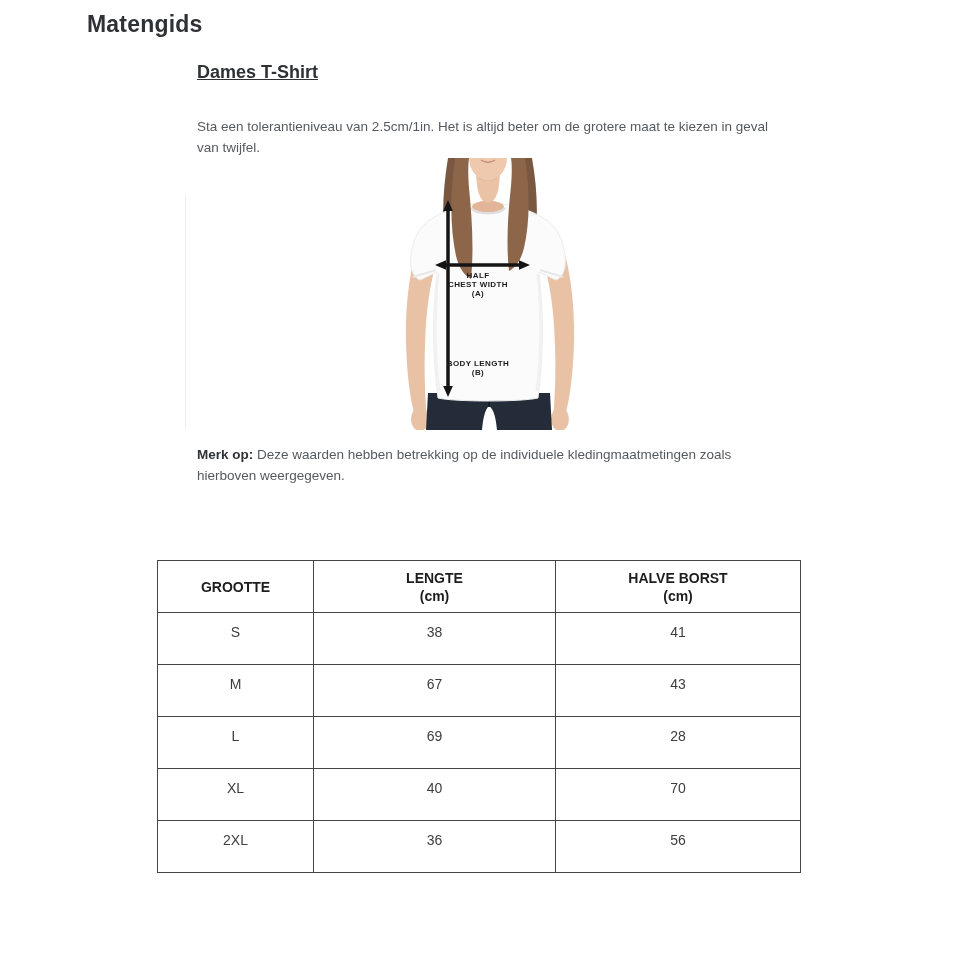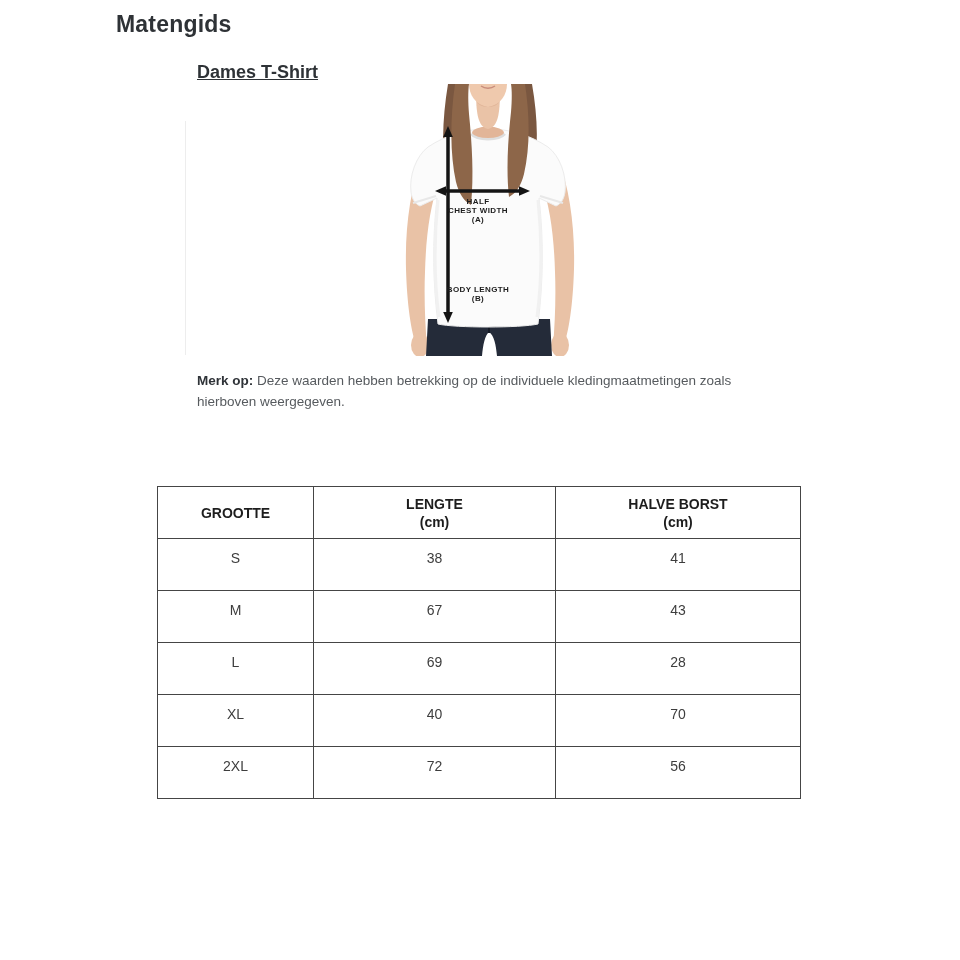--- a/index.html
+++ b/index.html
@@ -4,21 +4,21 @@
 <style>
   html,body{margin:0;padding:0;background:#ffffff;}
   .page{
     position:relative;
     width:960px;height:960px;
     background:#ffffff;
     font-family:"Liberation Sans", sans-serif;
     overflow:hidden;
   }
   .page-title{
-    margin:10px 0 0 116px;
+    margin:10px 0 0 87px;
     font-size:23px;line-height:28px;
     font-weight:bold;color:#2e3236;letter-spacing:.2px;
   }
   .product-subtitle{
     margin:22px 0 0 197px;
     font-size:18px;line-height:24px;
     font-weight:bold;color:#2e3236;text-decoration:underline;
   }
   .intro{
     margin:32px 0 0 197px;
@@ -70,20 +70,21 @@
 </style>
 </head>
 <body>
 
 <div class="page">
 
   <h1 class="page-title">Matengids</h1>
 
   <h2 class="product-subtitle">Dames T-Shirt</h2>
 
+  <p class="intro">Sta een tolerantieniveau van 2.5cm/1in. Het is altijd beter om de grotere maat te kiezen in geval van twijfel.</p>
 
   <div class="figure-wrap">
     <div class="figure-edge"></div>
     <svg class="figure-svg" width="260" height="272" viewBox="0 0 260 272" xmlns="http://www.w3.org/2000/svg">
 
       <path d="M88,0 C82,36 81,72 88,102 C92,117 100,124 111,128 C113,92 111,55 108,28 C107,16 107,6 108,0 Z" fill="#7a5740"></path>
       <path d="M172,0 C178,34 179,68 172,96 C169,110 162,118 151,122 C149,87 151,53 154,26 C155,15 155,5 154,0 Z" fill="#7a5740"></path>
 
       <path d="M62,75 C50,105 45,145 46,185 C47,220 51,248 57,264 C59,269 66,269 67,263 C65,238 64,212 65,188 C66,152 70,122 79,97 L74,80 Z" fill="#e9c2a6"></path>
       <path d="M198,75 C210,105 215,145 214,185 C213,220 209,248 203,264 C201,269 194,269 193,263 C195,238 196,212 195,188 C194,152 190,122 181,97 L186,80 Z" fill="#e9c2a6"></path>
@@ -155,19 +156,19 @@
         <td>69</td>
         <td>28</td>
       </tr>
       <tr>
         <td>XL</td>
         <td>40</td>
         <td>70</td>
       </tr>
       <tr>
         <td>2XL</td>
-        <td>72</td>
+        <td>36</td>
         <td>56</td>
       </tr>
     </tbody>
   </table>
 
 </div>
 
 </body></html>

